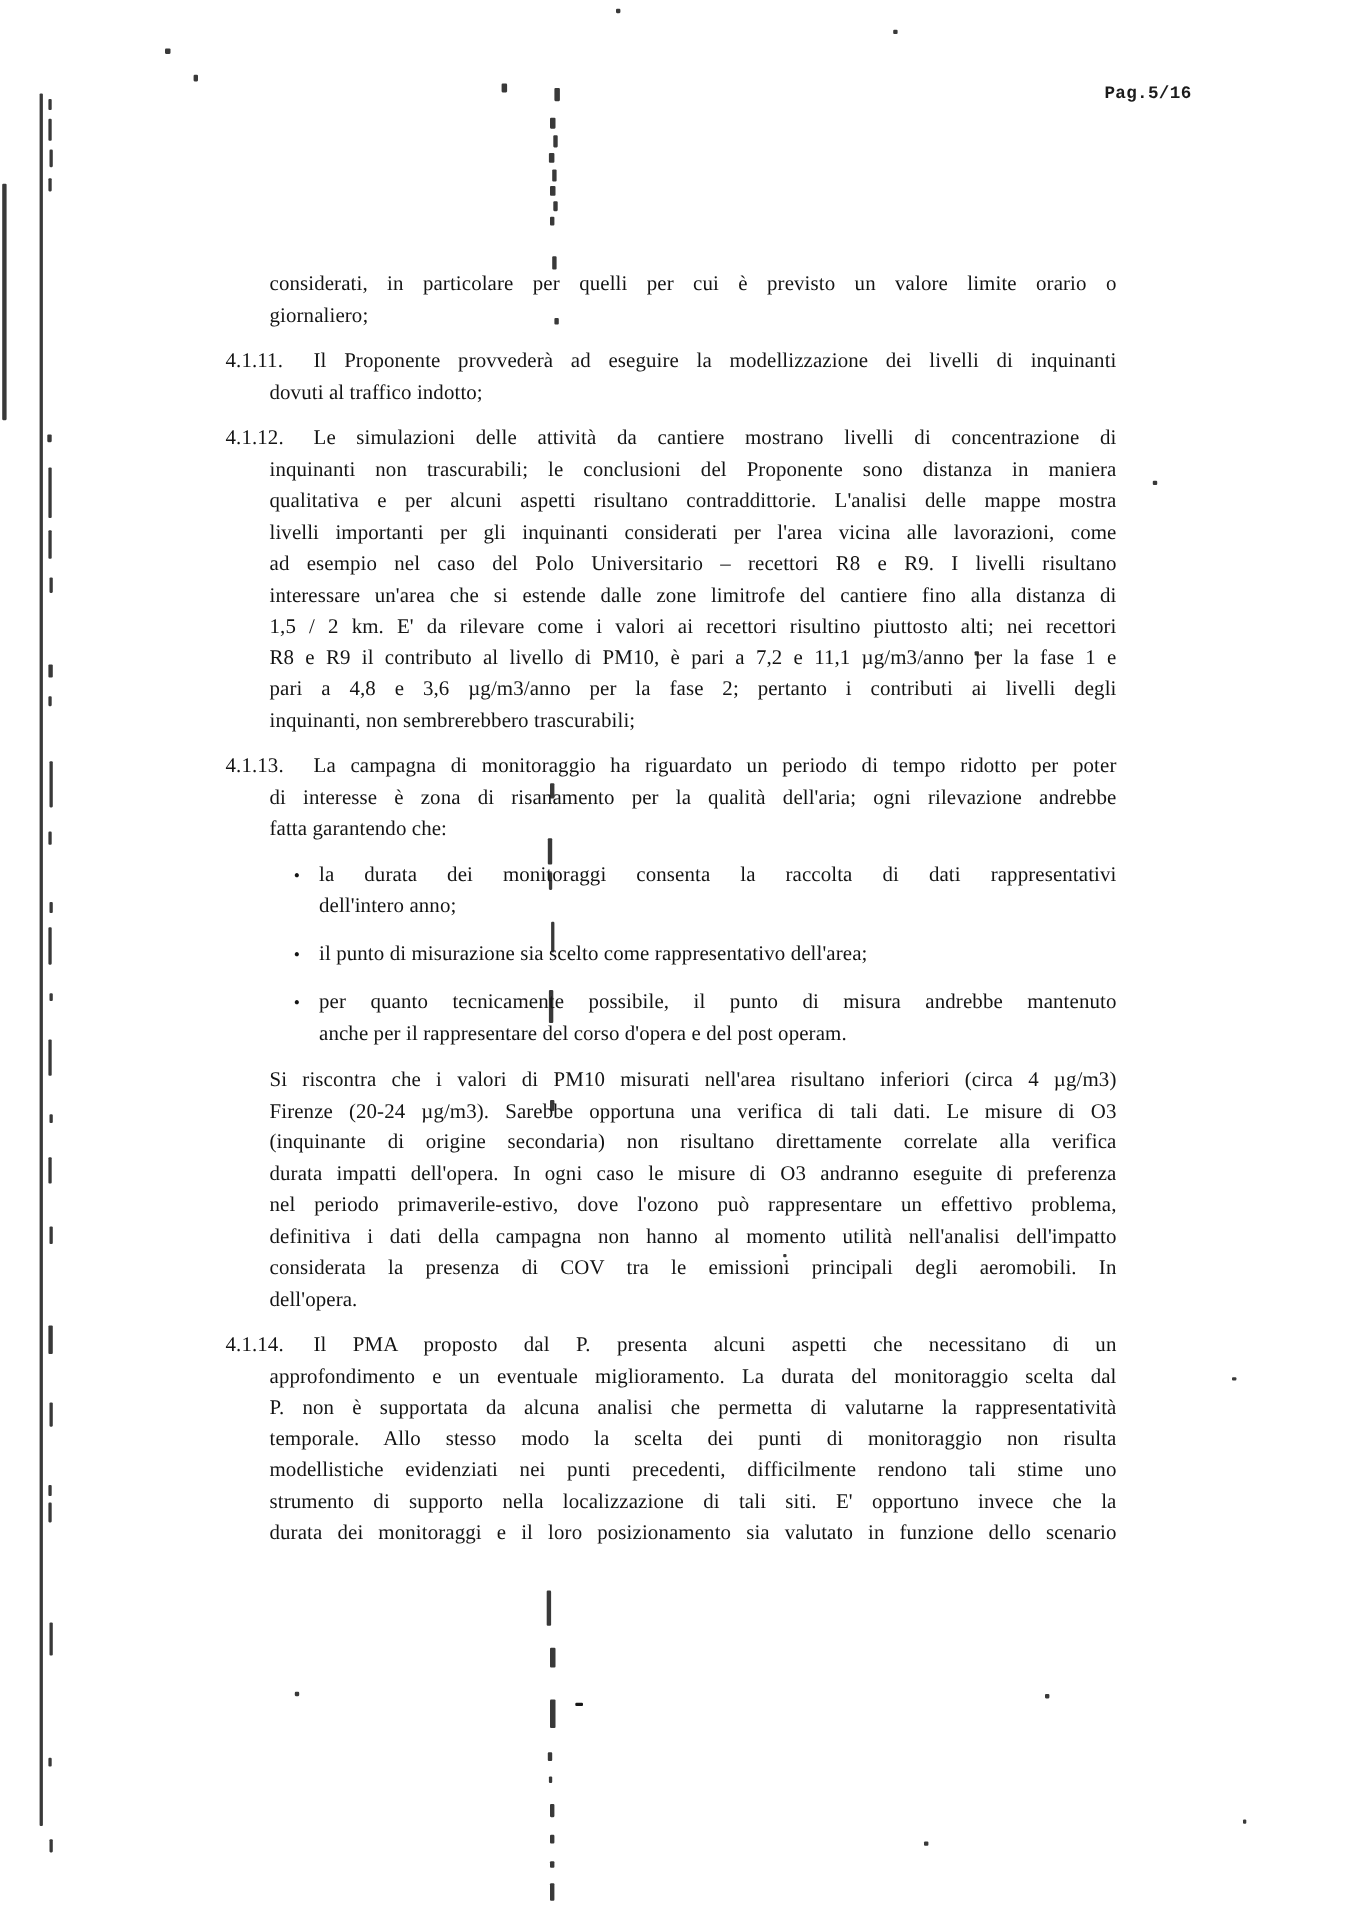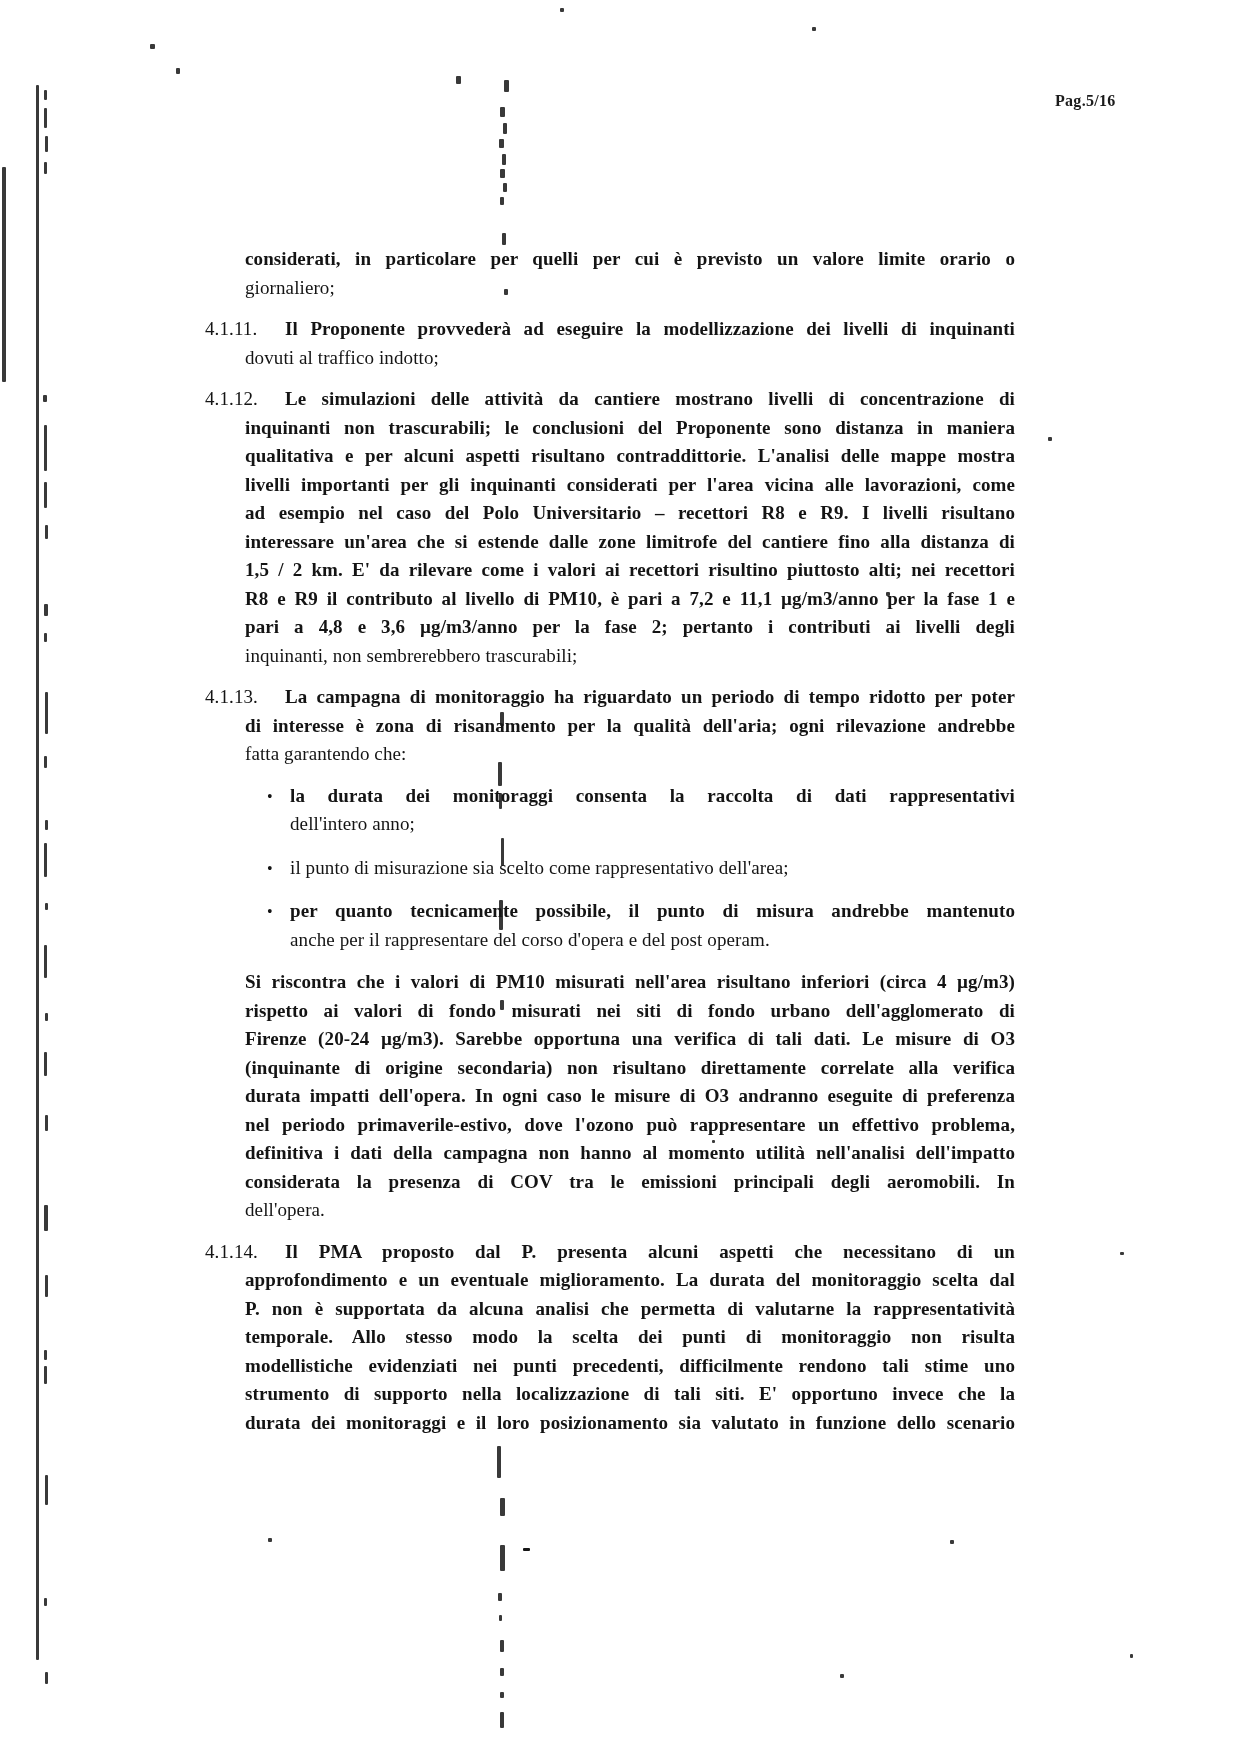--- a/index.html
+++ b/index.html
@@ -5,36 +5,35 @@
   html,body { margin:0; padding:0; background:#ffffff; }
   .page {
     position:relative;
     width:1237px; height:1747px;
     background:#ffffff;
     overflow:hidden;
     font-family:"Liberation Serif", serif;
     color:#141414;
   }
   .page-number {
-    position:absolute; left:1055px; top:76px;
-    font-family:Liberation Serif, serif;
+    position:absolute; left:1004px; top:76px;
+    font-family:Liberation Mono, monospace;
     font-size:16px; font-weight:700; letter-spacing:.3px;
     color:#1b1b1b;
-    margin-top:16px;
   }
   .content {
     position:absolute; left:205px; top:245px; width:810px;
     font-size:19px; line-height:28.5px;
     letter-spacing:.1px;
   }
   .para { position:relative; margin-bottom:13px; }
   .para .num { position:absolute; left:0; top:0; white-space:nowrap; }
   .para .body { margin-left:40px; }
   .line { text-align:justify; }
-  .line.j { text-align-last:justify;font-weight:bold; }
+  .line.j { text-align-last:justify; }
   .line.indent { text-indent:40px; }
   .bullets { margin-bottom:14px; }
   .bullet { position:relative; margin-left:85px; margin-bottom:15px; }
   .bullet:last-child { margin-bottom:0; }
   .bullet .marker {
     position:absolute; left:-23px; top:1px;
     font-size:16px;
   }
   .artifact {
     position:absolute; background:#161616; border-radius:1px;
@@ -96,21 +95,20 @@
         </div>
         <div class="bullet">
           <span class="marker">•</span>
           <div class="line j">per quanto tecnicamente possibile, il punto di misura andrebbe mantenuto</div>
           <div class="line">anche per il rappresentare del corso d'opera e del post operam.</div>
         </div>
       </div>
       <div class="para">
         <div class="body">
           <div class="line j">Si riscontra che i valori di PM10 misurati nell'area risultano inferiori (circa 4 µg/m3)</div>
-          <div class="line j">rispetto ai valori di fondo misurati nei siti di fondo urbano dell'agglomerato di</div>
           <div class="line j">Firenze (20-24 µg/m3). Sarebbe opportuna una verifica di tali dati. Le misure di O3</div>
           <div class="line j">(inquinante di origine secondaria) non risultano direttamente correlate alla verifica</div>
           <div class="line j">durata impatti dell'opera. In ogni caso le misure di O3 andranno eseguite di preferenza</div>
           <div class="line j">nel periodo primaverile-estivo, dove l'ozono può rappresentare un effettivo problema,</div>
           <div class="line j">definitiva i dati della campagna non hanno al momento utilità nell'analisi dell'impatto</div>
           <div class="line j">considerata la presenza di COV tra le emissioni principali degli aeromobili. In</div>
           <div class="line">dell'opera.</div>
         </div>
       </div>
       <div class="para">

